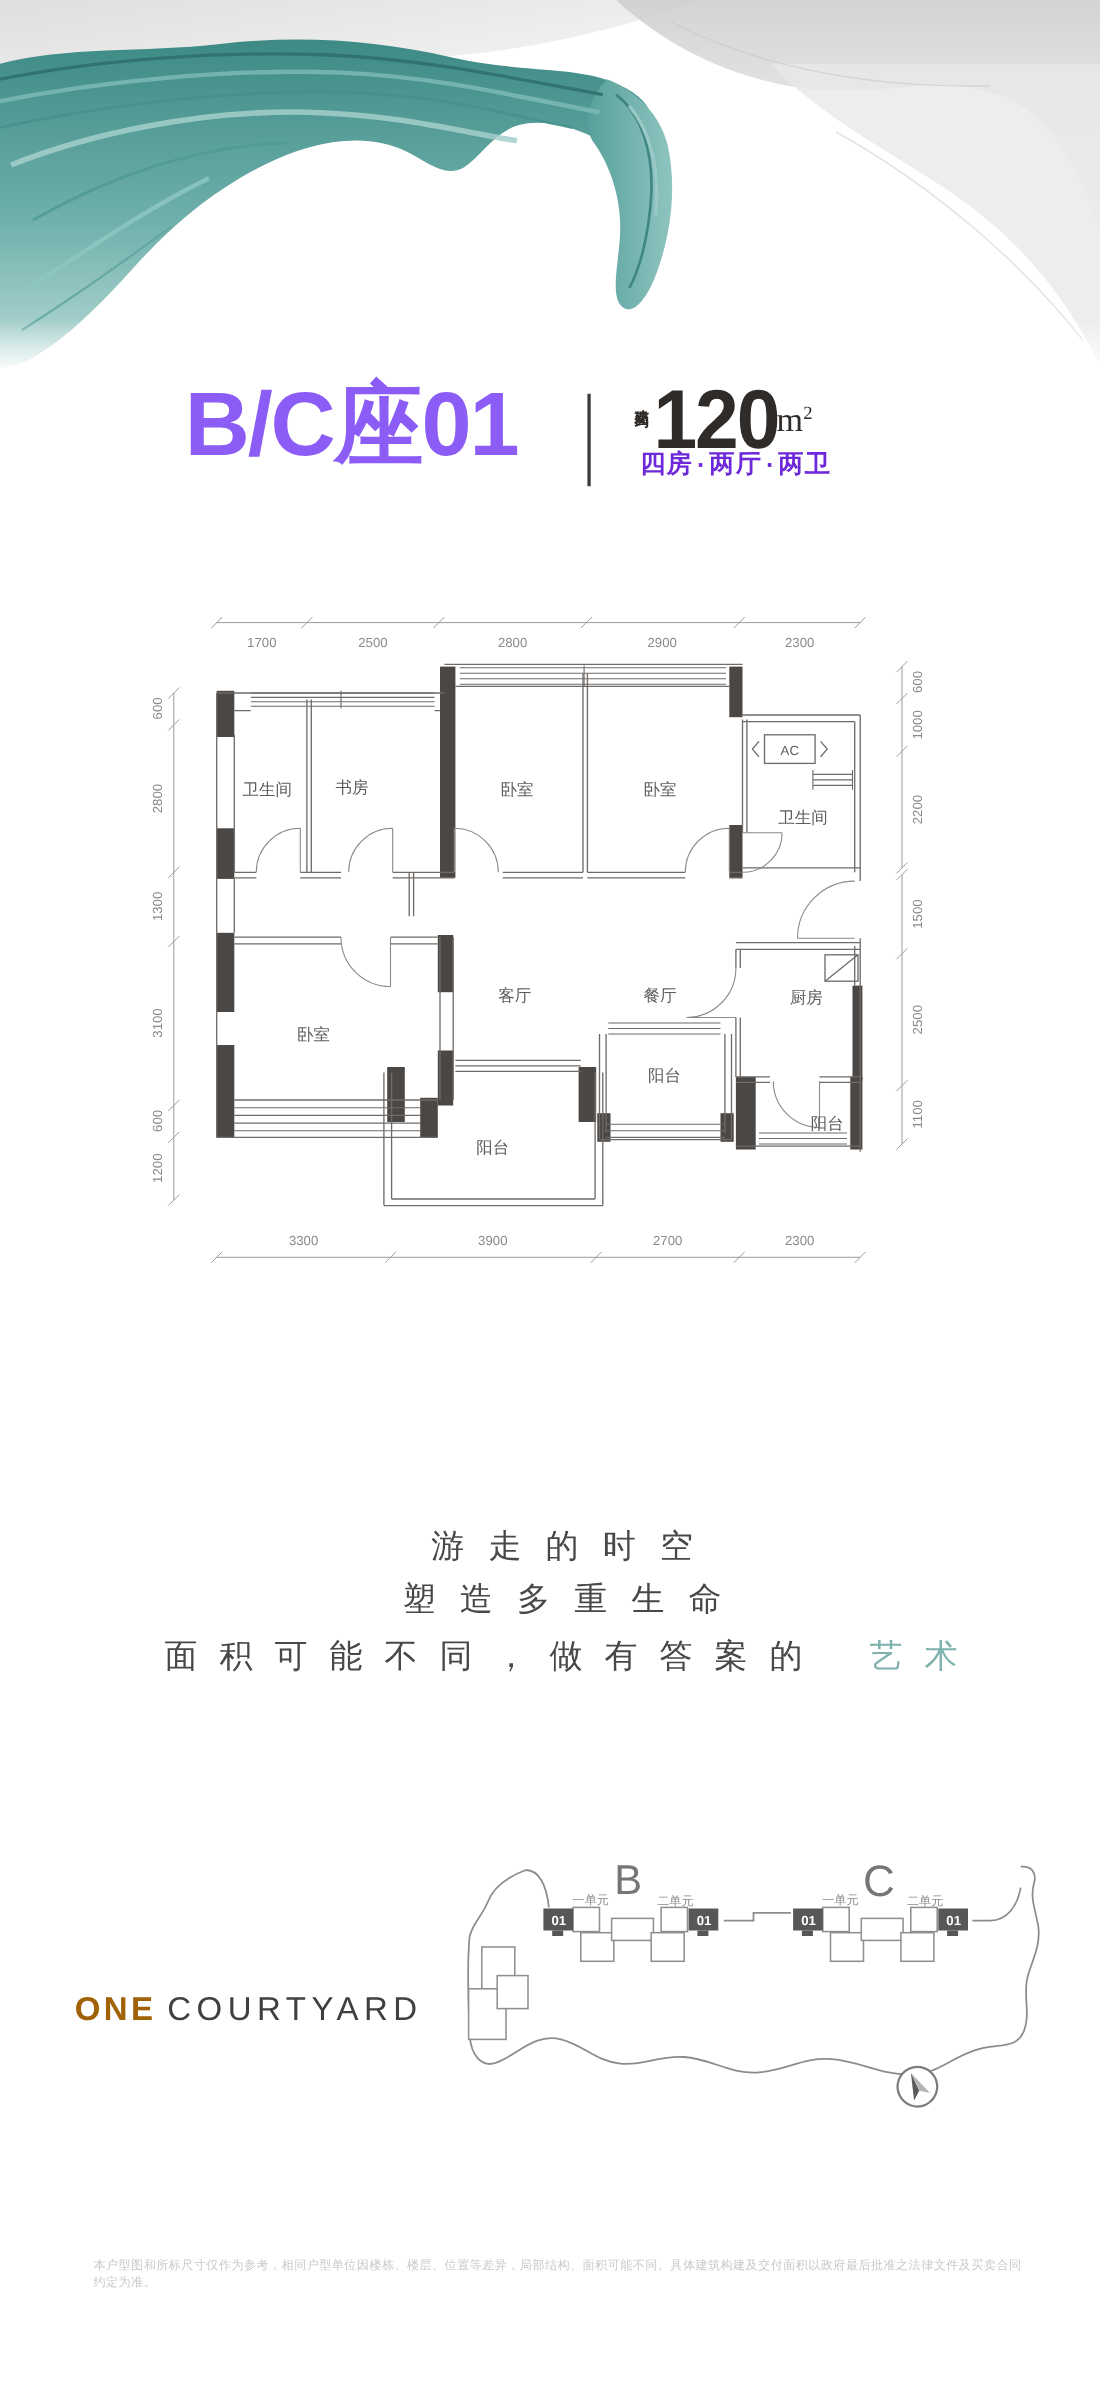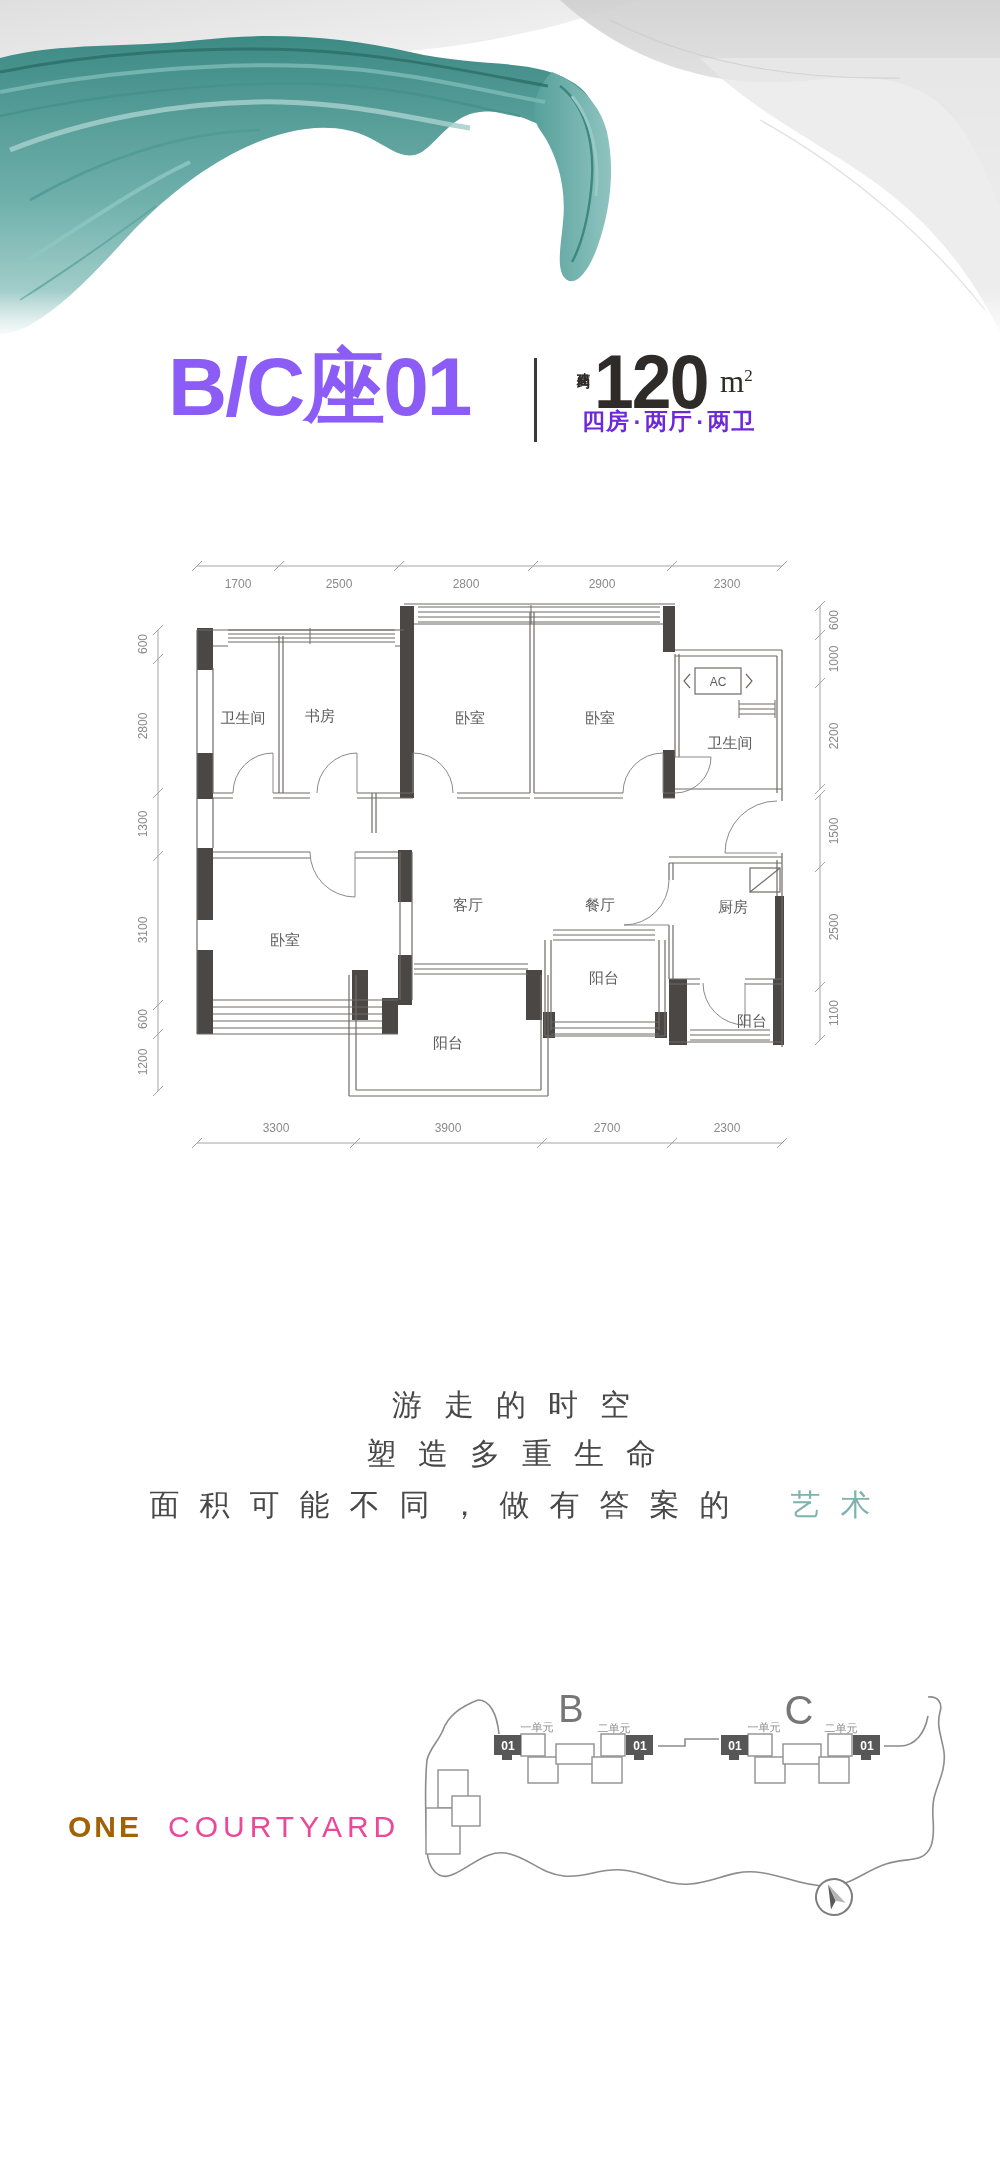--- a/index.html
+++ b/index.html
@@ -7,35 +7,35 @@
         font-family:"Liberation Sans",sans-serif;}
   .abs{position:absolute;}
   
   .main-title{left:168px;top:346px;font-size:82px;font-weight:800;letter-spacing:-2px;
               color:#8b5cf6;line-height:1.0;}
   .title-divider{left:534px;top:358px;width:3px;height:84px;background:#3a3a3a;}
   .area-prefix{left:574px;top:362px;width:16px;font-size:13px;font-weight:700;color:#2f2b29;
                writing-mode:vertical-rl;text-orientation:upright;letter-spacing:2px;line-height:1;}
   .area-value{left:594px;top:344px;font-size:76px;font-weight:800;color:#2f2b29;
               letter-spacing:-2px;line-height:1.0;transform:scaleX(.94);transform-origin:left top;}
-  .area-unit{left:706px;top:364px;font-size:31px;color:#2f2b29;font-family:"Liberation Serif",serif;margin-left:14px;}
+  .area-unit{left:706px;top:364px;font-size:31px;color:#2f2b29;font-family:"Liberation Serif",serif;}
   .area-unit sup{font-size:17px;}
   .layout-label{left:582px;top:406px;font-size:23px;font-weight:700;color:#6d28d9;
                 font-family:Liberation Mono, monospace;letter-spacing:1px;}
   
   .slogan{left:0;width:1000px;text-align:center;color:#484848;
           font-family:"Liberation Serif",serif;}
   .slogan-1{top:1385px;font-size:30px;letter-spacing:22px;padding-left:22px;}
   .slogan-2{top:1434px;font-size:30px;letter-spacing:22px;padding-left:22px;}
   .slogan-3{top:1485px;font-size:30px;letter-spacing:20px;padding-left:20px;}
   .accent{color:#7fb2ae;margin-left:41px;}
   
   .logo{left:68px;top:1812px;font-size:30px;line-height:1;}
   .logo-one{font-weight:700;color:#a16207;letter-spacing:3px;}
-  .logo-courtyard{font-weight:400;color:#ec4899;letter-spacing:5px;margin-left:26px;}
+  .logo-courtyard{font-weight:400;color:#404040;letter-spacing:5px;margin-left:10px;}
   
   .disclaimer{left:85px;top:2052px;width:845px;font-size:11px;color:#c9c9c9;letter-spacing:.4px;}
   svg text{font-family:"Liberation Sans",sans-serif;}
 </style>
 </head>
 <body>
 
 <div class="page">
 
   <svg class="abs" style="left:0;top:0" width="1000" height="340" viewBox="0 0 1000 340">
@@ -297,14 +297,15 @@
       <text x="799" y="1724" font-size="40" fill="#767676" text-anchor="middle">C</text>
     </g>
 
     <g transform="rotate(-25 834 1897)">
       <circle cx="834" cy="1897" r="18" fill="#ffffff" stroke="#7d7d7d" stroke-width="2"></circle>
       <path d="M834,1883 L826,1907 L834,1901 Z" fill="#5a5a5a"></path>
       <path d="M834,1883 L842,1907 L834,1901 Z" fill="#b5b5b5"></path>
     </g>
   </svg>
 
+  <div class="abs disclaimer">本户型图和所标尺寸仅作为参考，相同户型单位因楼栋、楼层、位置等差异，局部结构、面积可能不同。具体建筑构建及交付面积以政府最后批准之法律文件及买卖合同约定为准。</div>
 
 </div>
 
 </body></html>

